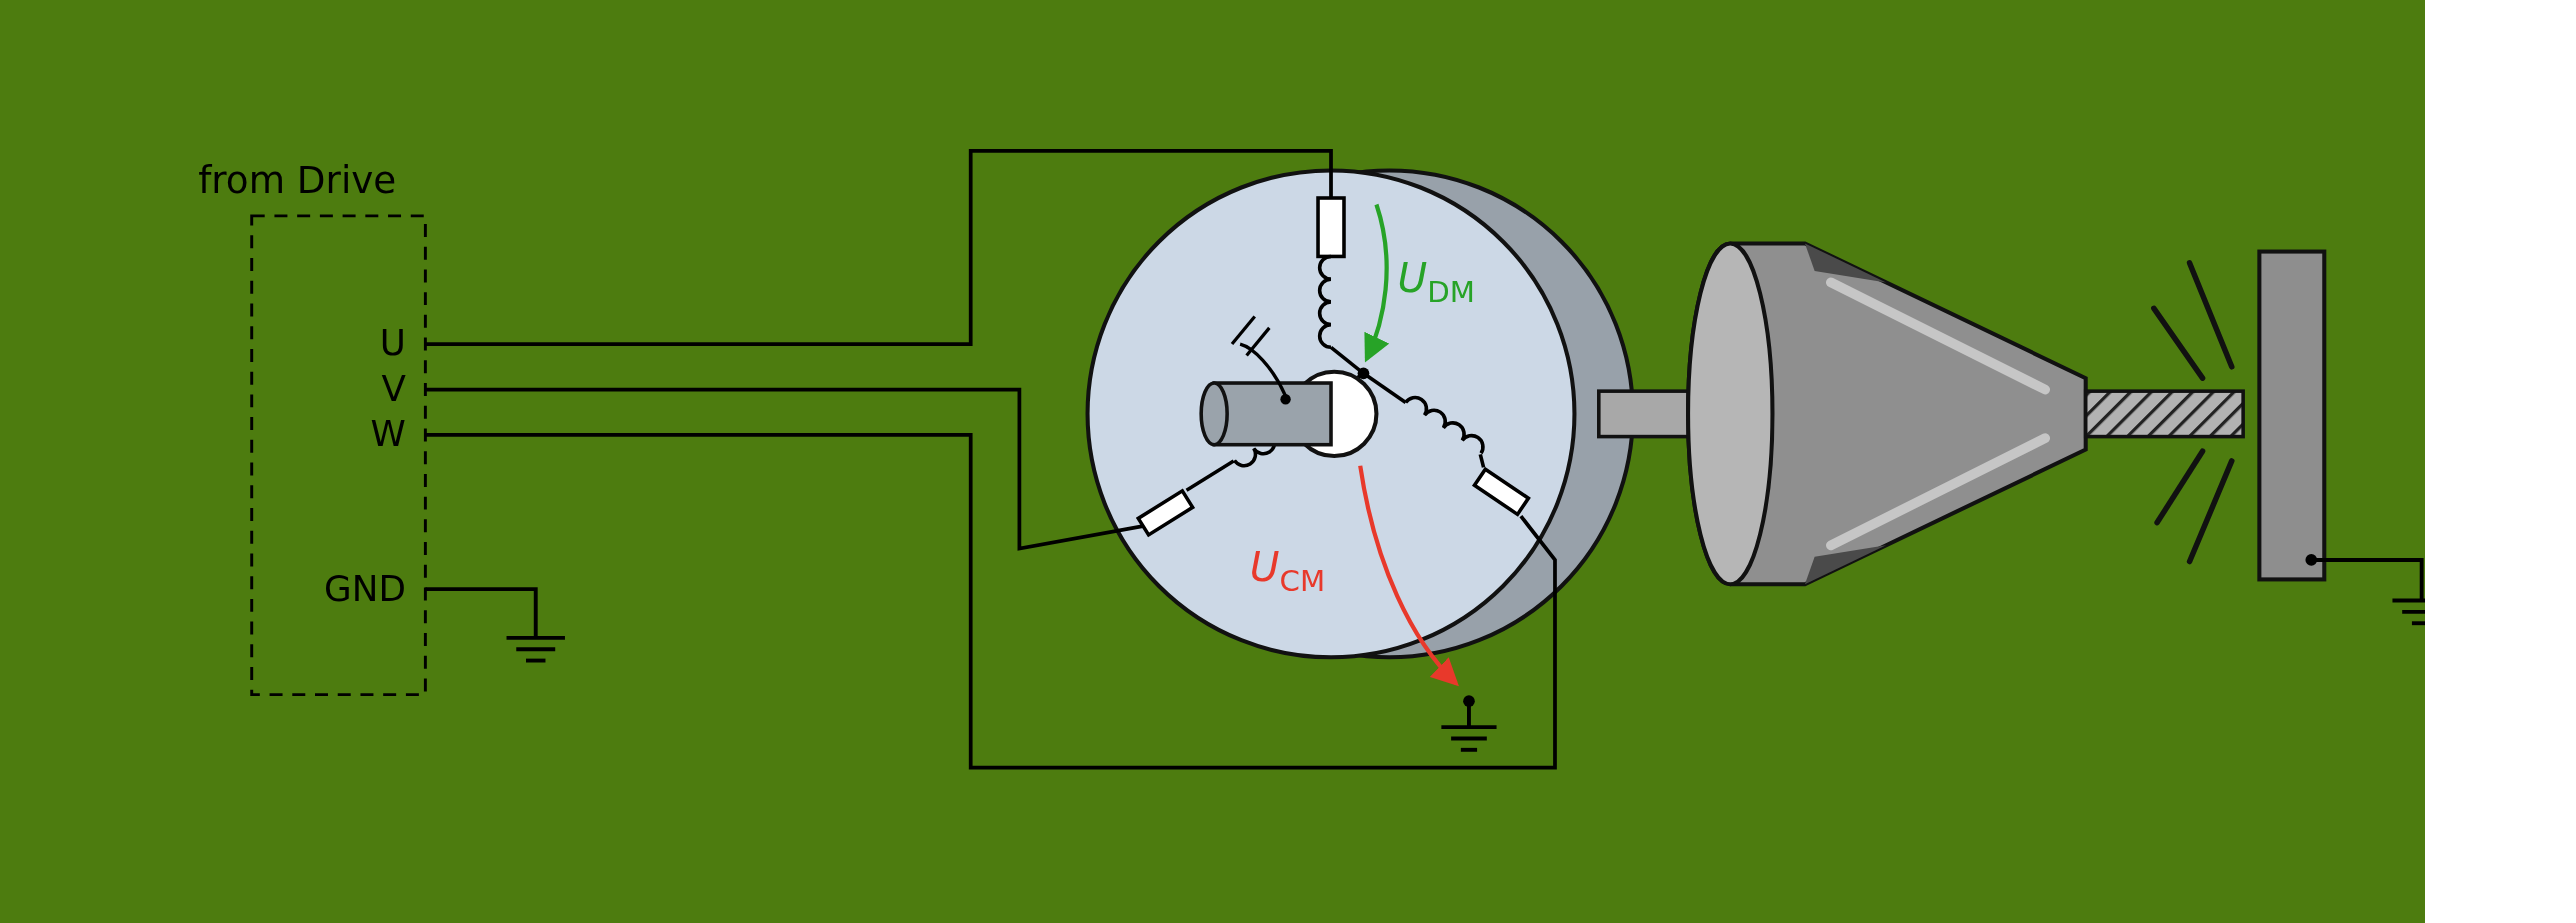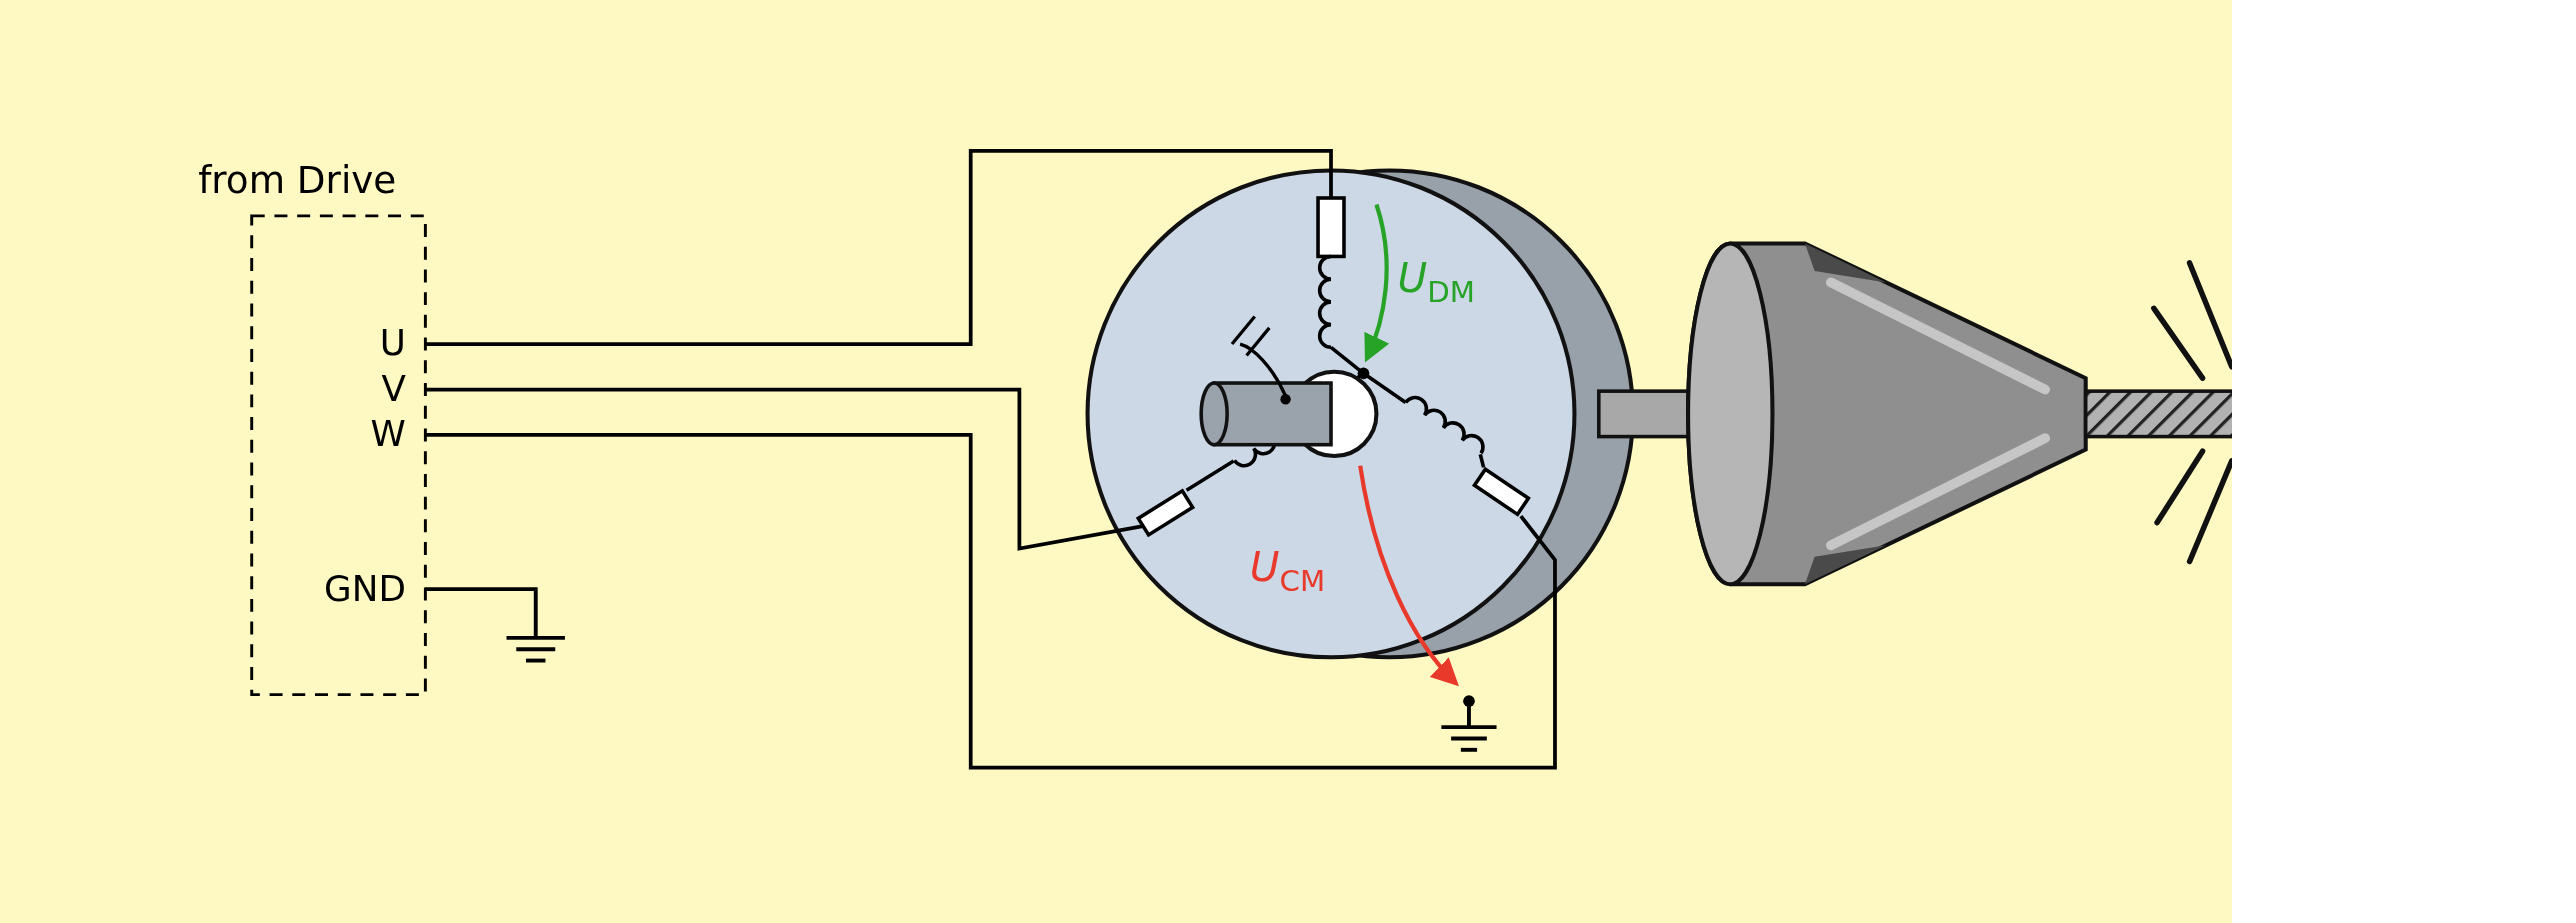--- a/index.html
+++ b/index.html
@@ -2,23 +2,23 @@
 <html style="font-size:9.3px"><head>
 <meta charset="utf-8">
 <style>
   html, body {
     margin: 0;
     padding: 0;
     background: #ffffff;
     font-family: "DejaVu Sans", "Liberation Sans", sans-serif;
   }
   .stage {
-    width: 2232px;
+    width: 2425px;
     height: 923px;
-    background: #fef9c3;
+    background: #4d7c0f;
     overflow: hidden;
   }
   svg { display: block; }
   text { user-select: none; }
 </style>
 </head>
 <body>
 
 <div class="stage">
 <svg viewBox="0 0 1587 568.7" width="2576" height="923" preserveAspectRatio="xMidYMid meet" xmlns="http://www.w3.org/2000/svg">

